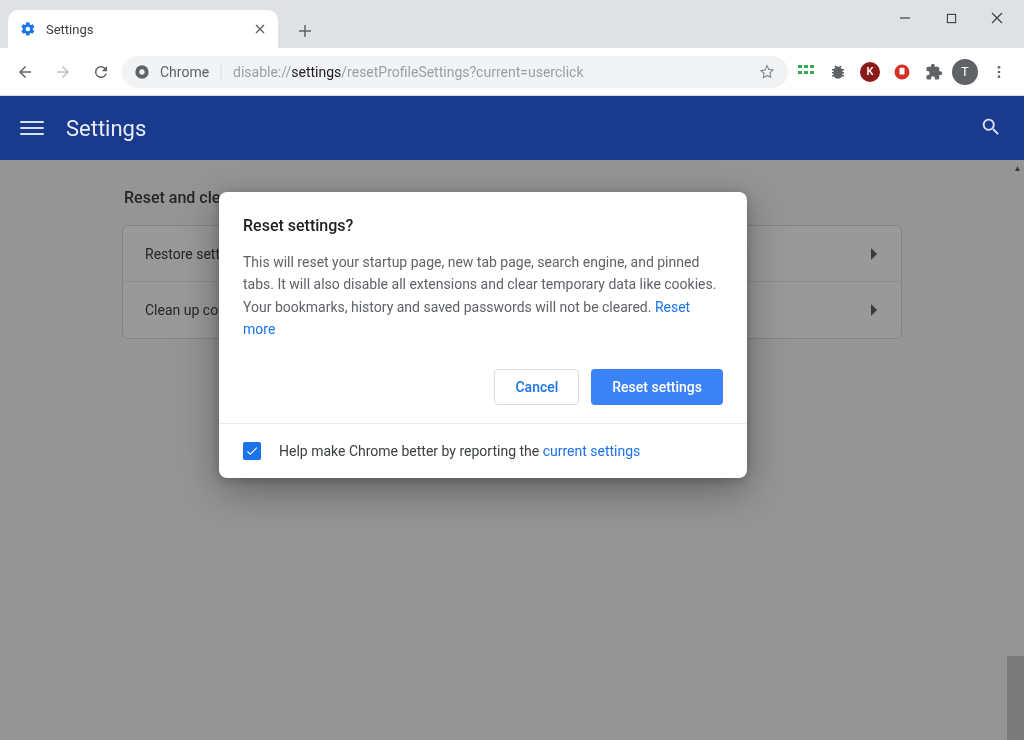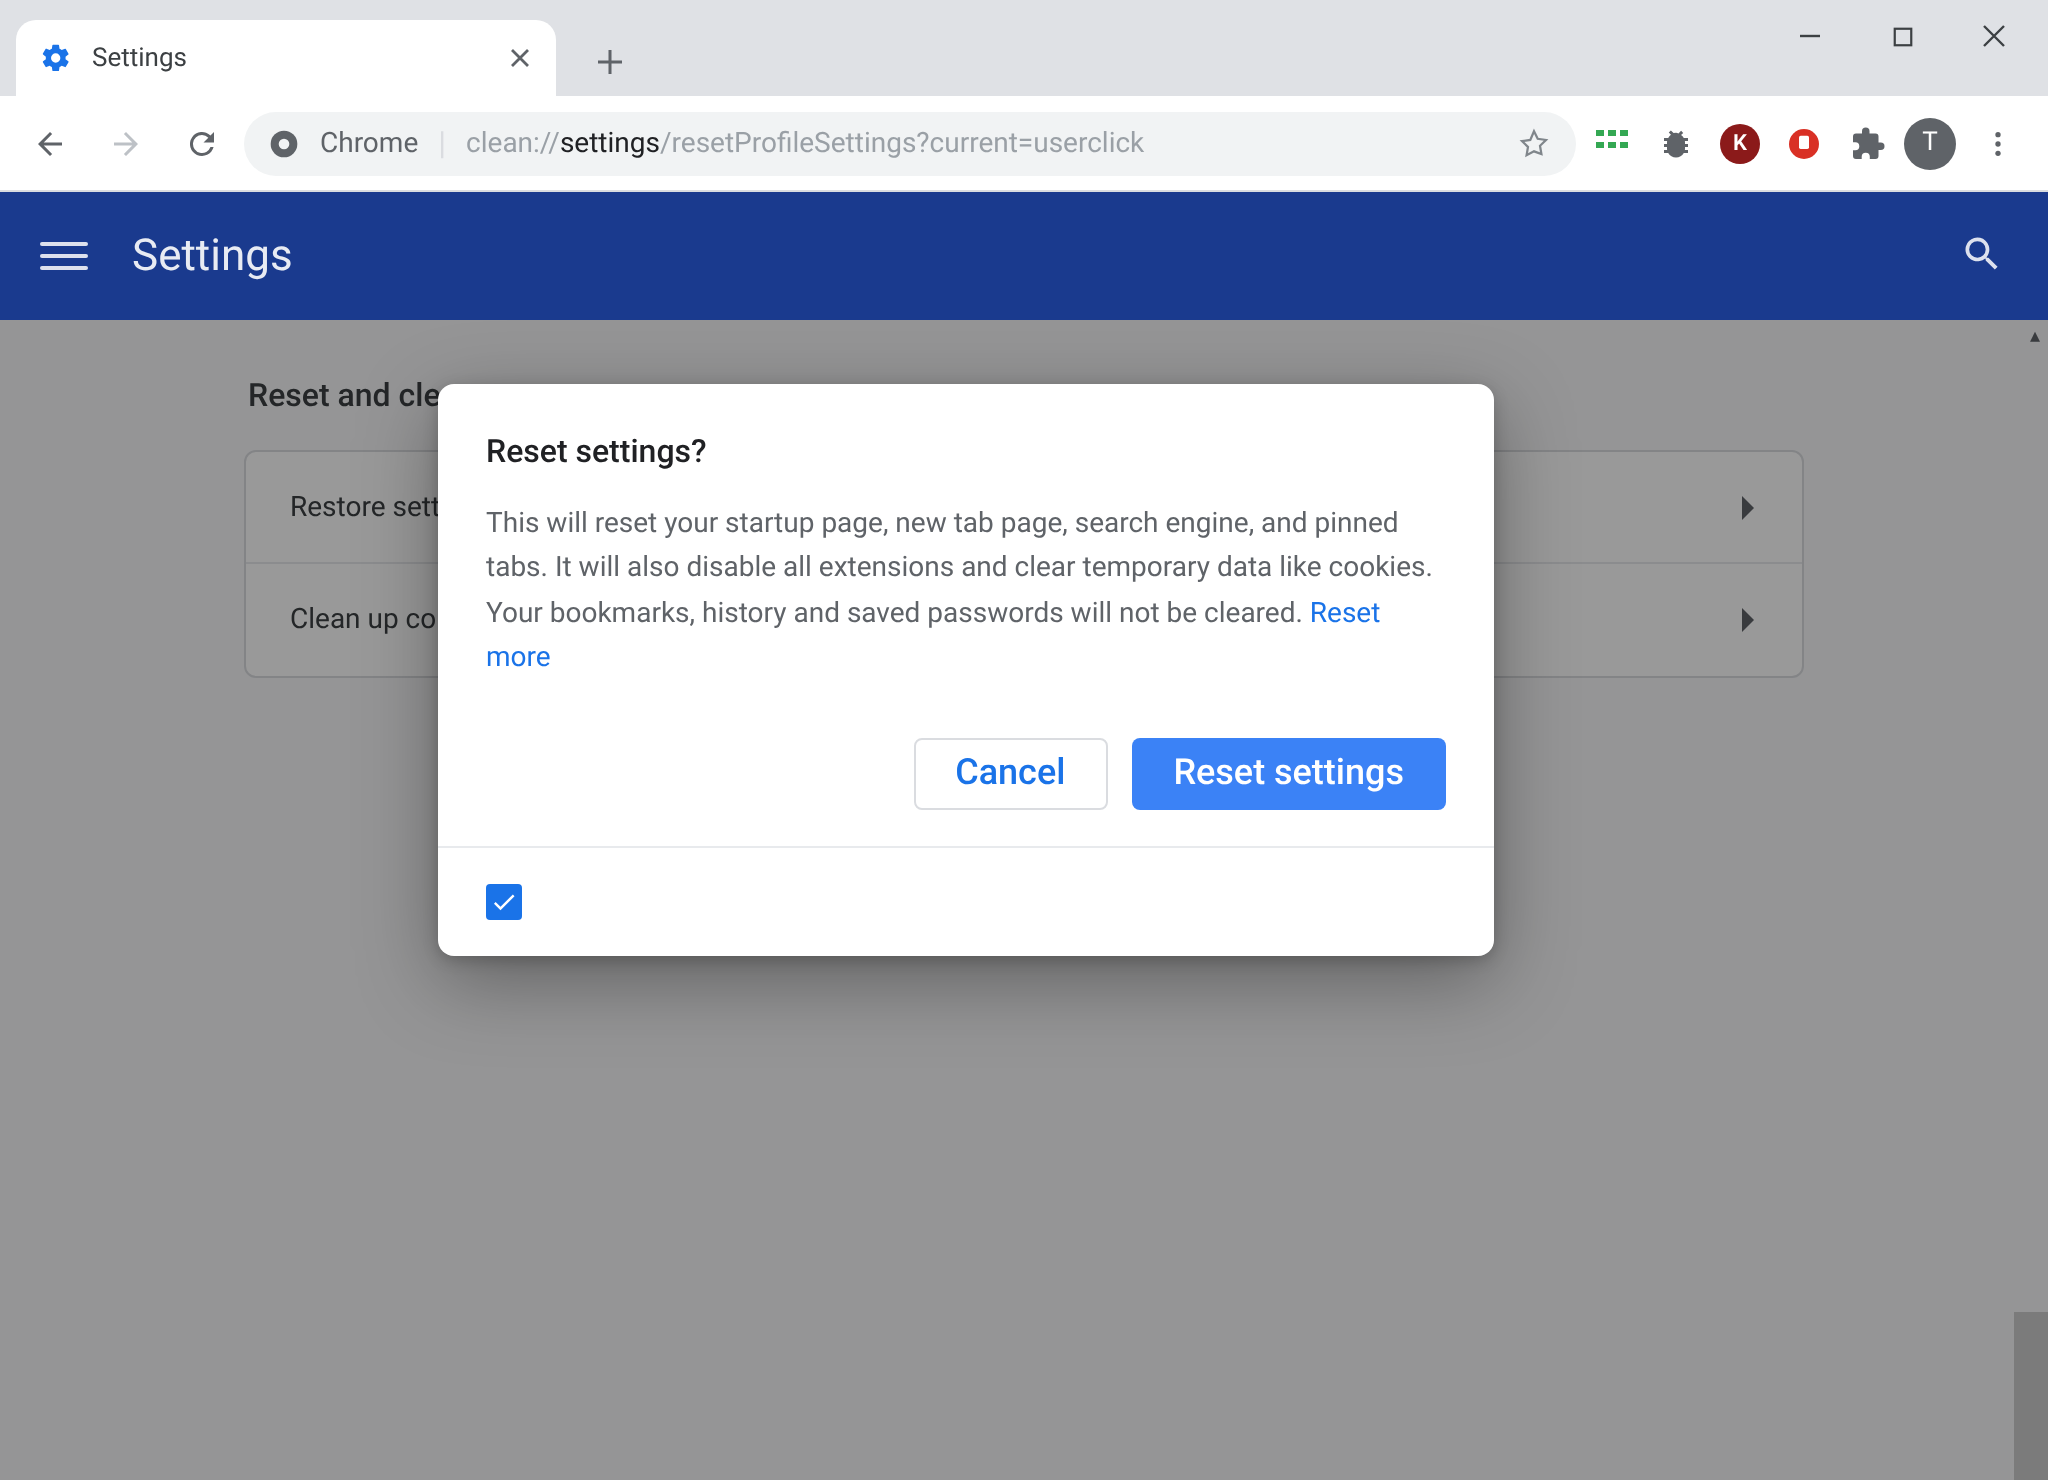--- a/index.html
+++ b/index.html
@@ -49,21 +49,21 @@
   .scrollbar-stub { position:absolute;right:0;bottom:0;width:17px;height:90px;background:#cdcdcd;}
   .scroll-up-arrow { position:absolute;right:4px;top:2px;font-size:10px;color:#5f6368;}
 
   
   .modal { position:absolute;z-index:10;left:219px;top:32px;width:528px;background:#fff;border-radius:8px;box-shadow:0 12px 40px rgba(0,0,0,.35),0 2px 8px rgba(0,0,0,.2);}
   .modal-body { padding:24px 24px 18px;}
   .modal-title { font-size:16px;color:#202124;font-weight:500;margin-bottom:16px;}
   .modal-text { font-size:14px;color:#5f6368;line-height:1.6;}
   .modal-text a { color:#1a73e8;text-decoration:none;cursor:pointer;}
   .modal-actions { display:flex;justify-content:flex-end;gap:12px;margin-top:28px;}
-  .btn { height:36px;padding:0 20px;border-radius:4px;font-size:18px;font-weight:500;display:flex;align-items:center;cursor:pointer;border:1px solid transparent;}
+  .btn { height:36px;padding:0 20px;border-radius:4px;font-size:14px;font-weight:500;display:flex;align-items:center;cursor:pointer;border:1px solid transparent;}
   .btn-secondary { background:#fff;border-color:#dadce0;color:#1a73e8;}
   .btn-primary { background:#3b82f6;color:#fff;}
   .modal-footer { border-top:1px solid #e8eaed;padding:18px 24px;display:flex;align-items:center;gap:18px;}
   .checkbox { width:18px;height:18px;border-radius:2px;background:#1a73e8;display:flex;align-items:center;justify-content:center;cursor:pointer;}
   .footer-text { font-size:14px;color:#3c4043;}
   .footer-text a { color:#1a73e8;text-decoration:none;cursor:pointer;}
 
   svg { display:block; }
 </style>
 </head>
@@ -126,21 +126,21 @@
   <div class="omnibox">
     <span class="site-icon">
       <svg width="16" height="16" viewBox="0 0 24 24">
           <circle cx="12" cy="12" r="10" fill="#5f6368"></circle>
           <circle cx="12" cy="12" r="4" fill="#f1f3f4"></circle>
         </svg>
     </span>
     <span class="chip">Chrome</span>
     <span class="sep">|</span>
     <span class="url">
-      <span>clean://</span><span class="hl">settings</span><span>/resetProfileSettings?current=userclick</span>
+      <span>disable://</span><span class="hl">settings</span><span>/resetProfileSettings?current=userclick</span>
     </span>
     <span class="star">
       <svg width="18" height="18" viewBox="0 0 24 24">
           <path fill="none" stroke="#80868b" stroke-width="1.5" d="M12 3.5l2.47 5 5.53.8-4 3.9.94 5.5L12 16.9l-4.94 2.6.94-5.5-4-3.9 5.53-.8z"></path>
         </svg>
     </span>
   </div>
   <div class="ext-icon">
     <svg width="18" height="18" viewBox="0 0 18 18">
         <rect x="1" y="2" width="4" height="3" fill="#34a853"></rect>
@@ -239,15 +239,18 @@
           <span>Reset settings</span>
         </div>
       </div>
     </div>
     <div class="modal-footer">
       <div class="checkbox">
         <svg width="14" height="14" viewBox="0 0 24 24">
             <path fill="#fff" d="M9 16.17 4.83 12l-1.42 1.41L9 19 21 7l-1.41-1.41z"></path>
           </svg>
       </div>
+      <div class="footer-text">
+        <span>Help make Chrome better by reporting the </span><a>current settings</a>
+      </div>
     </div>
   </div>
 </div>
 
 </body></html>

